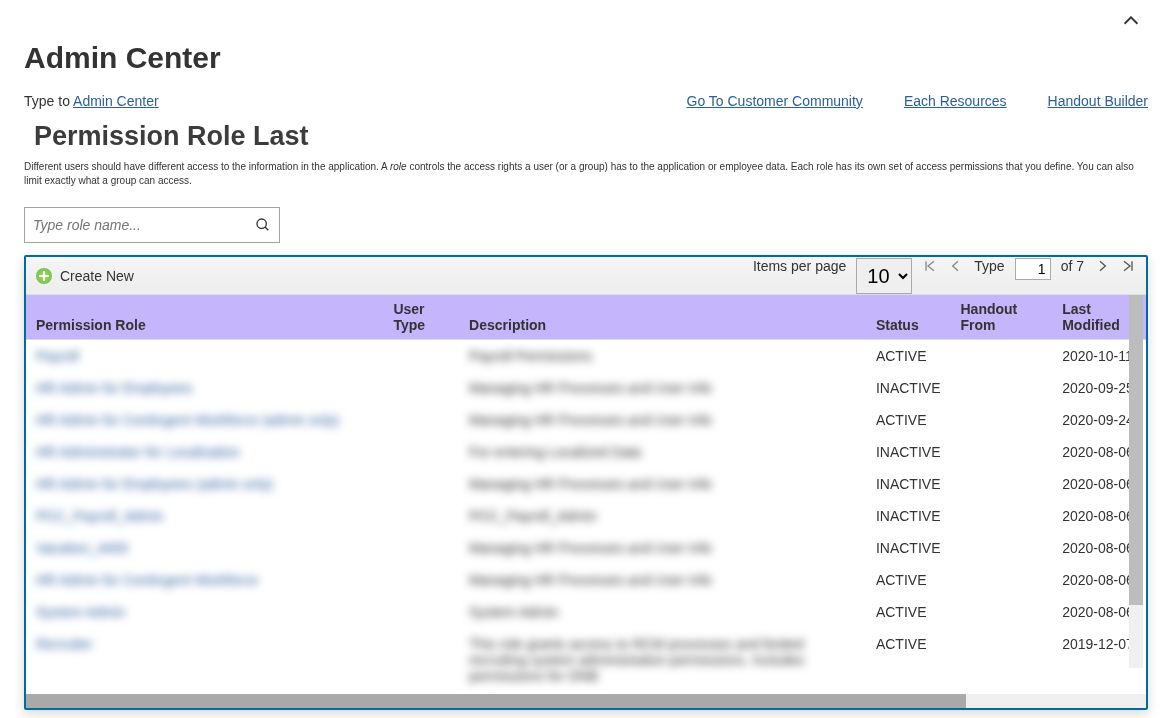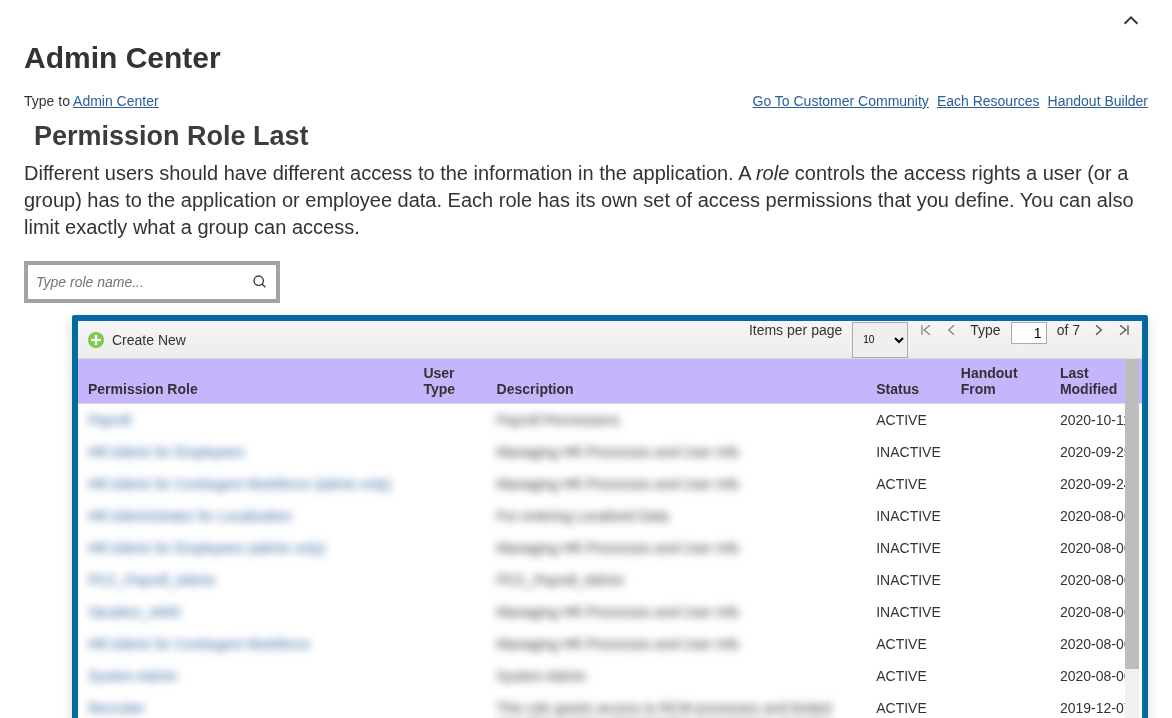--- a/index.html
+++ b/index.html
@@ -24,58 +24,57 @@
       margin: 6px 0 18px 0;
     }
     .nav-row {
       display: flex;
       justify-content: space-between;
       align-items: center;
       margin-bottom: 12px;
     }
     .back-link span { color: #333; }
     a, .link { color: #2b5f99; text-decoration: underline; cursor: pointer; }
-    .right-links { display: flex; gap: 8px; }
+    .right-links { display: flex; gap: 41px; }
     h2.page-title {
       font-size: 27px;
       font-weight: 700;
       color: #3c3c3c;
       margin: 4px 0 8px 10px;
     }
     .page-desc {
-      font-size: 20px;
+      font-size: 10px;
       line-height: 1.35;
       color: #333;
       margin-bottom: 20px;
     }
     .page-desc em { font-style: italic; }
     .search-wrap {
-      border: 4px solid #a3a3a3;
+      border: 1px solid #a3a3a3;
       width: 256px;
       height: 32px;
       display: flex;
       align-items: center;
       padding: 17px 8px;
       margin-bottom: 12px;
     }
     .search-wrap input {
       border: none;
       outline: none;
       flex: 1;
       font-size: 14px;
       font-style: italic;
       color: #555;
     }
     .search-wrap .mag { width: 16px; height: 16px; }
     .panel {
-      border: 6px solid #0369a1;
+      border: 2px solid #0369a1;
       border-radius: 2px;
       box-shadow: 0 4px 12px rgba(0,0,0,0.15);
       position: relative;
-      margin-left: 48px;
     }
     .toolbar {
       background: linear-gradient(#f5f5f5,#ededed);
       border-bottom: 1px solid #ddd;
       display: flex;
       align-items: center;
       height: 38px;
       padding: 0 10px;
       font-size: 14px;
     }
@@ -95,21 +94,21 @@
     .plus-icon::before, .plus-icon::after {
       content: ""; position: absolute; background: #fff;
     }
     .plus-icon::before { left: 7px; top: 3px; width: 2px; height: 10px; }
     .plus-icon::after  { left: 3px; top: 7px; width: 10px; height: 2px; }
     .toolbar .spacer { flex: 1; }
     .paging { display: flex; align-items: flex-start; gap: 10px; }
     .ipp-select {
       border: 1px solid #aaa;
       height: 36px;
-      font-size: 10px;
+      font-size: 20px;
       padding: 0 6px;
       width: 56px;
     }
     .page-num {
       border: 1px solid #aaa;
       width: 36px; height: 22px;
       text-align: right;
       padding: 0 4px;
       font-size: 14px;
     }

